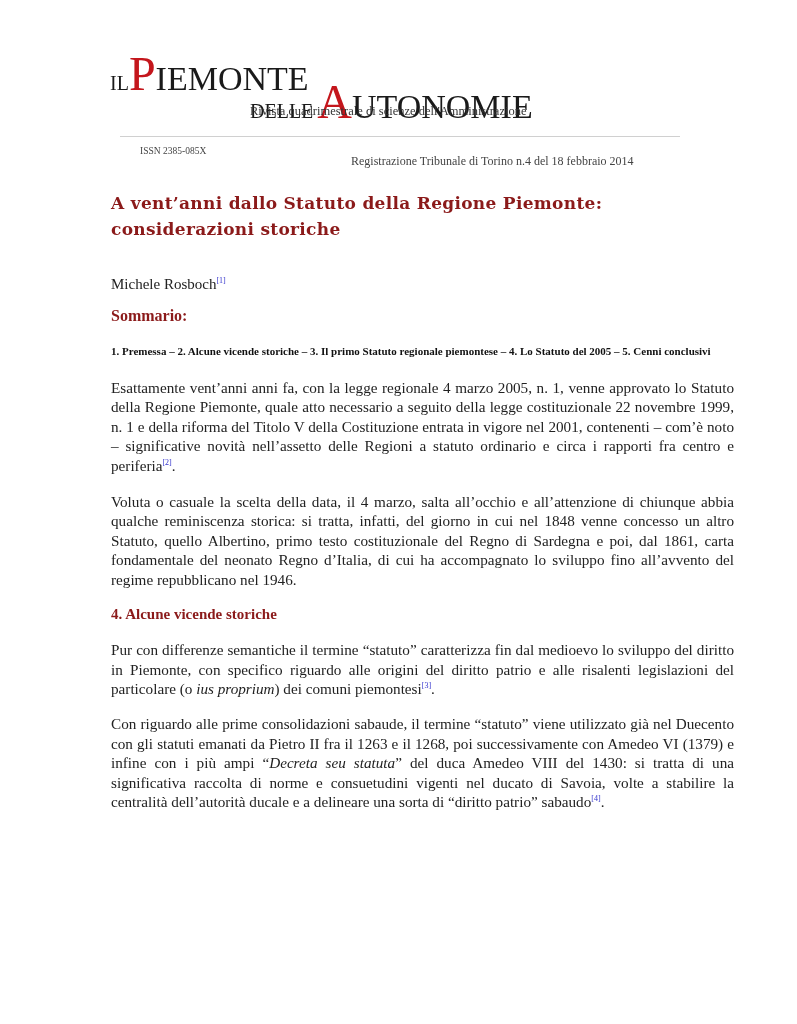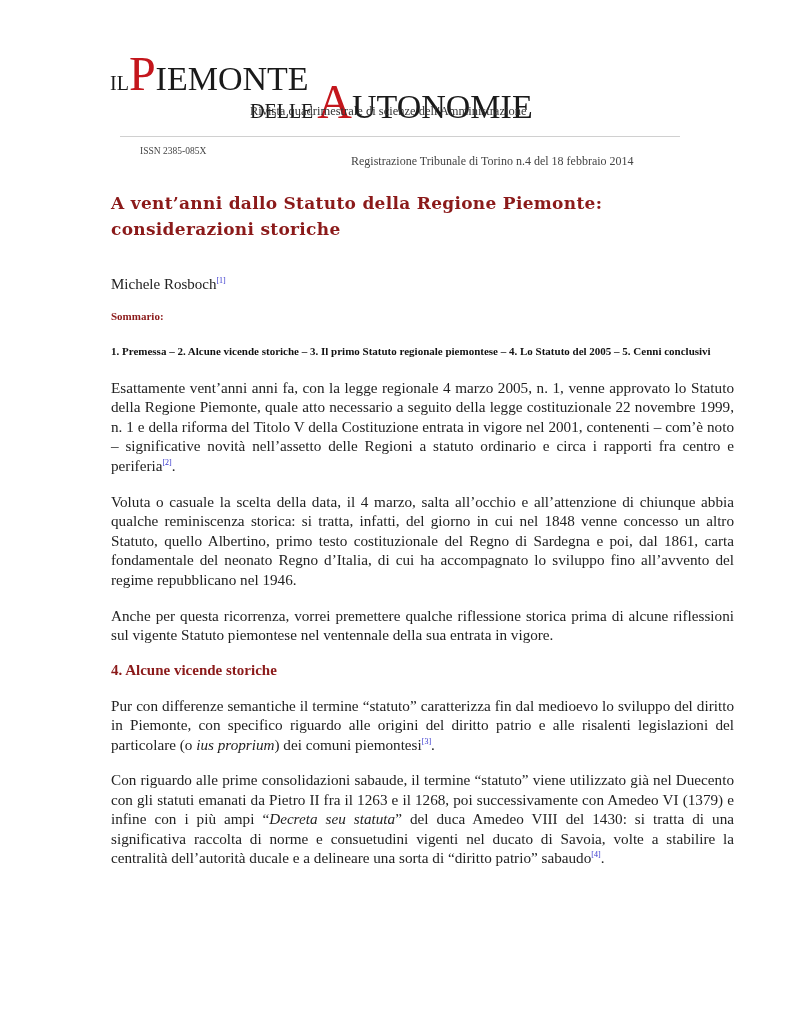--- a/index.html
+++ b/index.html
@@ -124,21 +124,21 @@
     sup.fn {
       font-size: 8px;
       color: #3333cc;
       vertical-align: super;
       line-height: 0;
     }
     .sommario-label {
       margin-top: 13px;
       font-family: "Liberation Serif", "DejaVu Serif", serif;
       font-weight: bold;
-      font-size: 11px;
+      font-size: 16px;
       color: #8b1a1a;
       line-height: 20px;
     }
     .sommario-text {
       margin-top: 15px;
       font-family: "Liberation Serif", "DejaVu Serif", serif;
       font-weight: bold;
       font-size: 11px;
       color: #111;
       line-height: 21px;
@@ -192,20 +192,19 @@
   </div>
 
   <div class="sommario-label">Sommario:</div>
   <div class="sommario-text">1. Premessa – 2. Alcune vicende storiche – 3. Il primo Statuto regionale piemontese – 4. Lo Statuto del 2005 – 5. Cenni conclusivi</div>
 
 
   <p class="para p1"><span>Esattamente vent’anni anni fa, con la legge regionale 4 marzo 2005, n. 1, venne approvato lo Statuto della Regione Piemonte, quale atto necessario a seguito della legge costituzionale 22 novembre 1999, n. 1 e della riforma del Titolo V della Costituzione entrata in vigore nel 2001, contenenti – com’è noto – significative novità nell’assetto delle Regioni a statuto ordinario e circa i rapporti fra centro e periferia</span><sup class="fn">[2]</sup><span>.</span></p>
 
   <p class="para p2">Voluta o casuale la scelta della data, il 4 marzo, salta all’occhio e all’attenzione di chiunque abbia qualche reminiscenza storica: si tratta, infatti, del giorno in cui nel 1848 venne concesso un altro Statuto, quello Albertino, primo testo costituzionale del Regno di Sardegna e poi, dal 1861, carta fondamentale del neonato Regno d’Italia, di cui ha accompagnato lo sviluppo fino all’avvento del regime repubblicano nel 1946.</p>
 
-  <p class="para p3">Anche per questa ricorrenza, vorrei premettere qualche riflessione storica prima di alcune riflessioni sul vigente Statuto piemontese nel ventennale della sua entrata in vigore.</p>
 
   <div class="section-heading sh2">4. Alcune vicende storiche</div>
 
   <p class="para p4"><span>Pur con differenze semantiche il termine “statuto” caratterizza fin dal medioevo lo sviluppo del diritto in Piemonte, con specifico riguardo alle origini del diritto patrio e alle risalenti legislazioni del particolare (o </span><em>ius proprium</em><span>) dei comuni piemontesi</span><sup class="fn">[3]</sup><span>.</span></p>
 
   <p class="para p5"><span>Con riguardo alle prime consolidazioni sabaude, il termine “statuto” viene utilizzato già nel Duecento con gli statuti emanati da Pietro II fra il 1263 e il 1268, poi successivamente con Amedeo VI (1379) e infine con i più ampi “</span><em>Decreta seu statuta</em><span>” del duca Amedeo VIII del 1430: si tratta di una significativa raccolta di norme e consuetudini vigenti nel ducato di Savoia, volte a stabilire la centralità dell’autorità ducale e a delineare una sorta di “diritto patrio” sabaudo</span><sup class="fn">[4]</sup><span>.</span></p>
 </div>
 
 </body></html>

